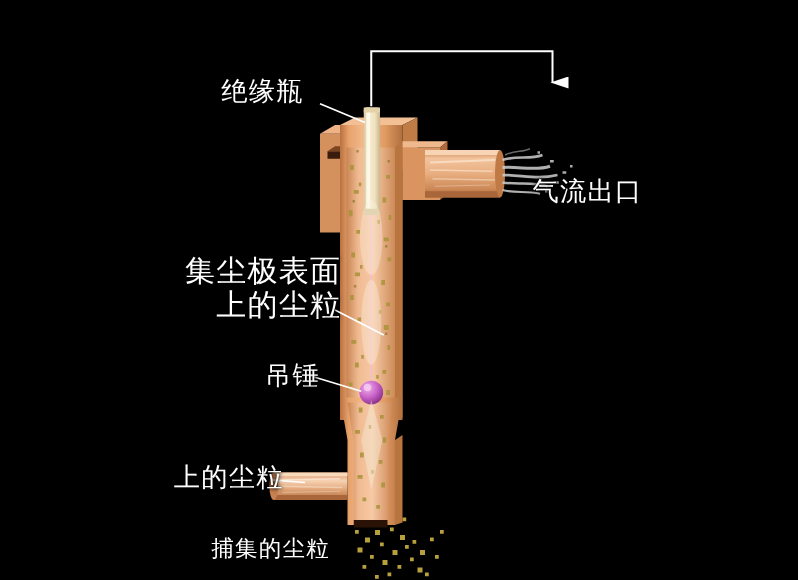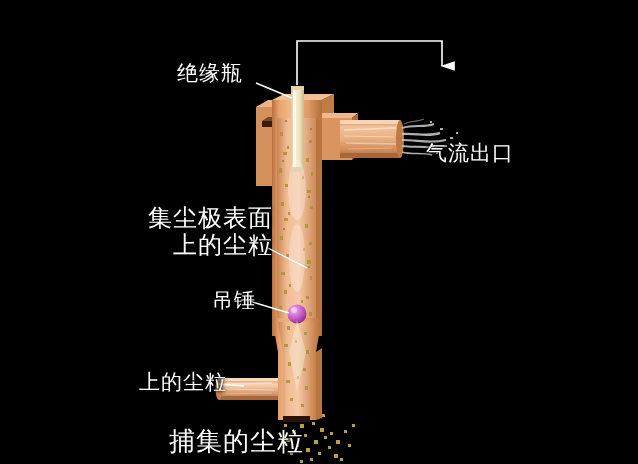--- a/index.html
+++ b/index.html
@@ -6,21 +6,21 @@
   body{width:638px;height:464px;overflow:hidden;
        font-family:"Liberation Serif","DejaVu Serif",serif;}
   #stage{position:relative;width:638px;height:464px;background:#000;}
   #stage svg{position:absolute;left:0;top:0;}
   .lbl{position:absolute;color:#fff;white-space:nowrap;
        font-family:"Liberation Serif","DejaVu Serif",serif;
        letter-spacing:1px;line-height:1.12;
        text-shadow:0 0 2px #000,0 0 4px #000;}
   .lbl-1{font-size:21px;}
   .lbl-2{font-size:24px;}
-  .lbl-3{font-size:26px;font-family:Liberation Mono, monospace;}
+  .lbl-3{font-size:18px;}
   #lbl-insulator{left:177px;top:62px;}
   #lbl-power{left:419px;top:76px;}
   #lbl-outlet{left:426px;top:142px;}
   #lbl-dustsurface{left:139px;top:205px;text-align:right;width:134px;}
   #lbl-hammer{left:212px;top:289px;}
   #lbl-inlet{left:139px;top:371px;}
   #lbl-collected{left:169px;top:429px;}
 </style>
 </head>
 <body>

